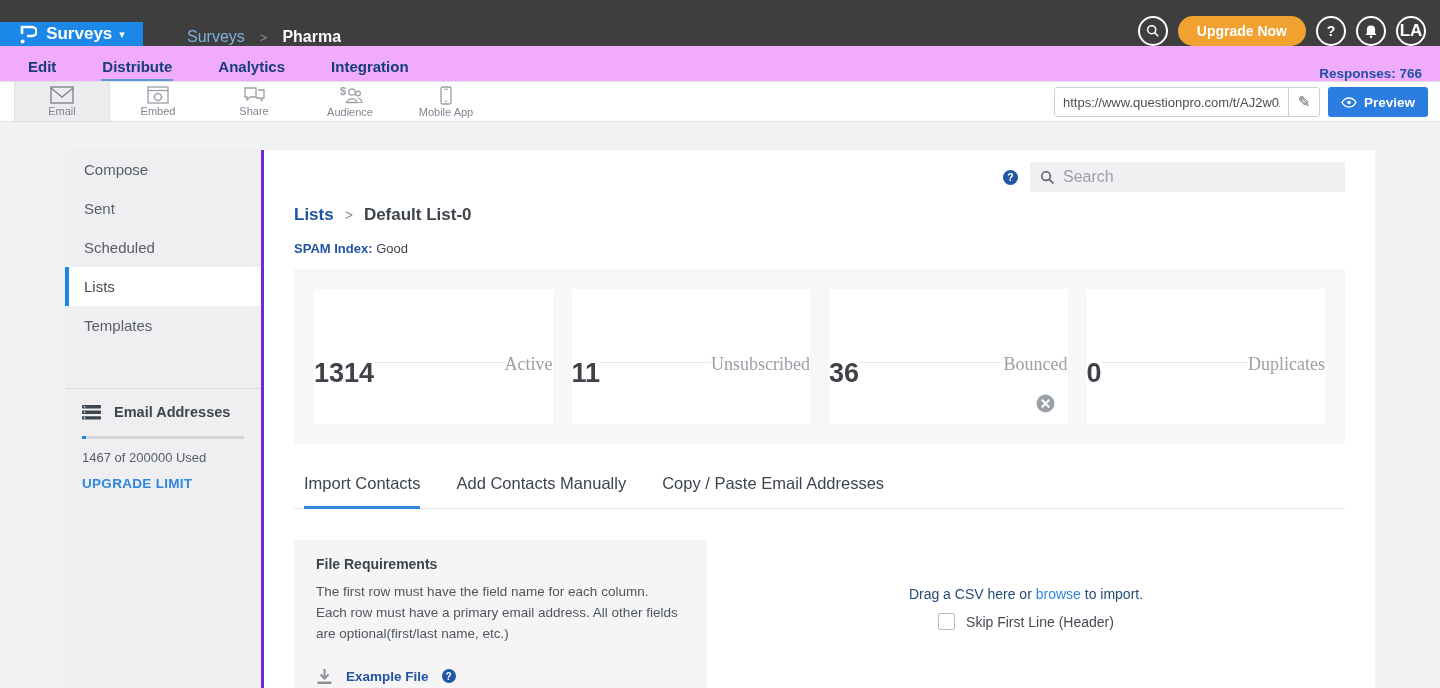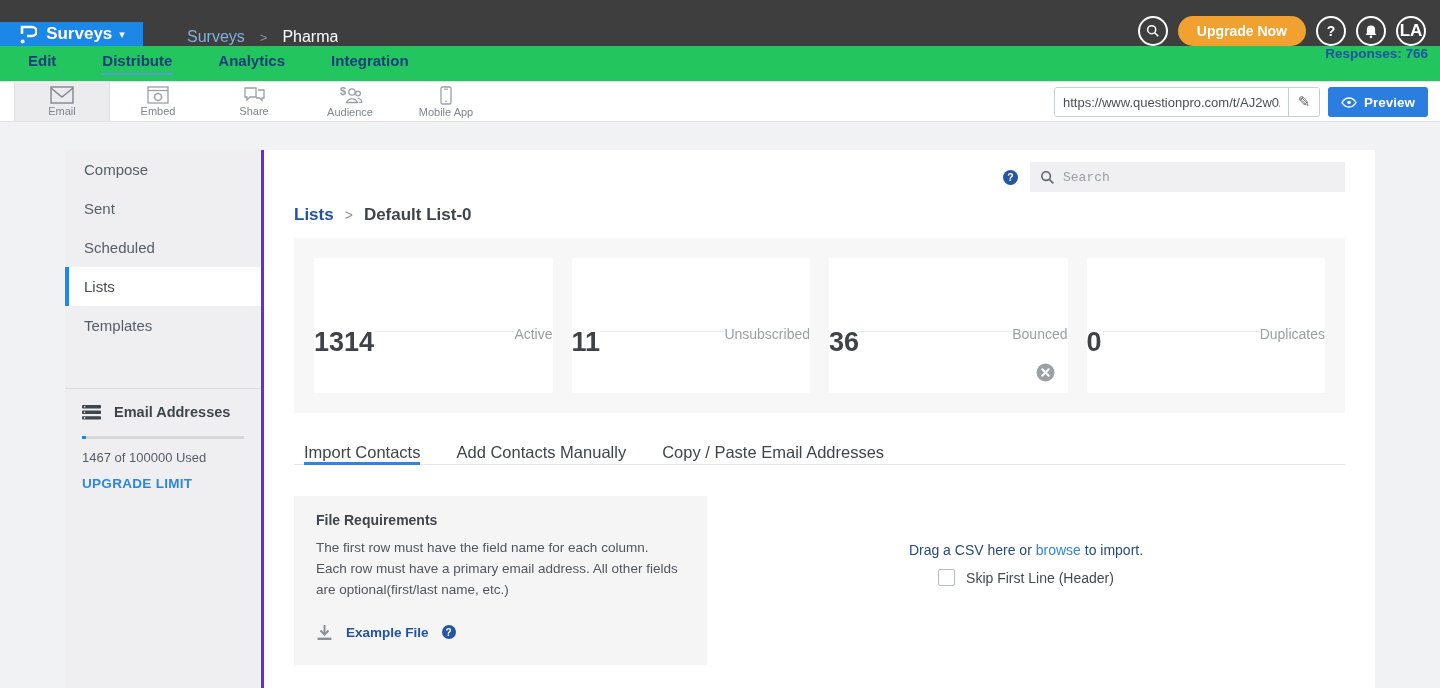--- a/index.html
+++ b/index.html
@@ -7,30 +7,30 @@
   body { font-family:"Liberation Sans", sans-serif; background:#f1f2f3; position:relative; overflow:hidden; }
 
   
   .topbar { height:46px; background:#3e3e3e; display:flex; align-items:flex-end; }
   .logo-box { width:143px; background:#1b87e6; color:#fff; display:flex; align-items:center; justify-content:center; gap:9px; cursor:pointer; }
   .logo-title { font-size:17px; font-weight:600; }
   .logo-caret { font-size:11px; margin-left:-2px; }
   .top-crumbs { display:flex; align-items:center; gap:15px; margin-left:44px; font-size:16px; min-width:0; }
   .top-crumb-root { color:#7fb0dd; cursor:pointer; }
   .top-crumb-sep { color:#8a8f96; font-size:13px; }
-  .top-crumb-cur { color:#fff; font-weight:400; max-width:105px; overflow:hidden; white-space:nowrap; }
+  .top-crumb-cur { color:#fff; font-weight:700; max-width:105px; overflow:hidden; white-space:nowrap; }
   .topbar-right { margin-left:auto; display:flex; align-items:center; gap:10px; padding-right:14px; }
   .circle-btn { width:30px; height:30px; border:2px solid #fff; border-radius:50%; color:#fff;
                 display:flex; align-items:center; justify-content:center; cursor:pointer; flex:none;
                 font-size:14px; font-weight:700; background:transparent; }
   .upgrade-btn { background:#f0a12f; color:#fff; border:none; border-radius:16px; height:30px;
                  padding:4px 19px; font-size:14px; font-weight:700; cursor:pointer; font-family:inherit; }
 
   
-  .navrow { height:35px; background:#22c55e; display:flex; align-items:flex-start; padding:0 12px 0 27px; }
+  .navrow { height:35px; background:#f0abfc; display:flex; align-items:flex-end; padding:0 18px 0 27px; }
   .navtabs { display:flex; gap:44px; }
   .navtab { color:#173d7a; font-size:15px; font-weight:700; cursor:pointer; padding:6px 1px 4px; border-bottom:2px solid transparent; }
   .navtab.active { border-bottom-color:#5a9bd5; }
   .responses { margin-left:auto; color:#2053a4; font-size:13.5px; font-weight:600; }
 
   
   .toolbar { height:41px; background:#fff; border-top:1px solid #e1e1e3; border-bottom:1px solid #e1e1e3;
              display:flex; align-items:stretch; padding-left:14px; position:relative; }
   .tool { width:96px; display:flex; flex-direction:column; align-items:center; justify-content:center;
           gap:1px; color:#7d8691; font-size:11px; cursor:pointer; }
@@ -59,41 +59,41 @@
   .progress-fill { width:2.5%; height:100%; background:#1b87e6; }
   .usage { font-size:13px; color:#565e68; margin-bottom:11px; }
   .upgrade-limit { font-size:13.5px; font-weight:700; color:#2e86de; letter-spacing:.3px; cursor:pointer; }
 
   
   .main { flex:1; background:#fff; padding:12px 30px 0; min-width:0; }
   .search-row { display:flex; justify-content:flex-end; align-items:center; gap:12px; }
   .help-circle { width:15px; height:15px; border-radius:50%; background:#2456a6; color:#fff; font-size:10.5px;
                  font-weight:700; display:flex; align-items:center; justify-content:center; cursor:pointer; flex:none; }
   .search-box { width:315px; height:30px; background:#f0f0f2; display:flex; align-items:center; gap:8px; padding:0 10px; }
-  .search-box input { border:none; outline:none; background:transparent; flex:1; font-size:13px; color:#555; font-family:Liberation Mono, monospace; }
+  .search-box input { border:none; outline:none; background:transparent; flex:1; font-size:16px; color:#555; font-family:Liberation Sans, sans-serif; }
   .search-box input::placeholder { color:#9aa0a6; }
 
   .list-crumb { margin-top:13px; display:flex; align-items:center; gap:11px; font-size:17px; }
   .crumb-link { color:#2053a4; font-weight:600; cursor:pointer; }
   .crumb-sep { color:#8b9097; font-size:14px; }
   .crumb-cur { color:#3e454d; font-weight:600; }
   .spam-row { margin-top:16px; font-size:13px; }
   .spam-label { color:#2053a4; font-weight:600; }
   .spam-value { color:#3e454d; }
 
   .stats-panel { margin-top:13px; background:#f7f7f8; padding:20px; display:grid;
                  grid-template-columns:repeat(4,1fr); gap:19px; }
   .stat-card { background:#fff; height:135px; position:relative; display:flex; flex-direction:row; align-items:center; }
   .stat-value { margin-top:33px; font-size:27px; font-weight:700; color:#3f4349; }
   .stat-sep { width:79%; border-top:1px solid #e8e8ea; margin-top:11px; }
-  .stat-label { margin-top:16px; font-size:14px; color:#9b9ea4; }
+  .stat-label { margin-top:16px; font-size:18px; color:#9b9ea4;font-family:Liberation Serif, serif; }
   .stat-clear { position:absolute; right:13px; bottom:11px; cursor:pointer; line-height:0; }
 
   .tabs-row { margin-top:30px; display:flex; gap:36px; border-bottom:1px solid #e6e6e8; padding-left:10px; }
-  .ctab { font-size:16.5px; color:#3e454d; border-bottom:3px solid transparent;
+  .ctab { font-size:16.5px; color:#3e454d; padding-bottom:13px; border-bottom:3px solid transparent;
           margin-bottom:-1px; cursor:pointer; }
   .ctab.active { border-bottom-color:#2e86de; }
 
   .import-section { display:flex; margin-top:31px; }
   .file-req { width:413px; flex:none; background:#f5f5f6; padding:16px 22px 24px; }
   .fr-title { font-size:14px; font-weight:700; color:#3e454d; }
   .fr-body { margin-top:10px; font-size:13.5px; line-height:1.55; color:#4f565e; max-width:362px; }
   .fr-example { margin-top:23px; display:flex; align-items:center; gap:13px; }
   .fr-link { color:#2053a4; font-weight:700; font-size:13.5px; cursor:pointer; }
   .drop-zone { flex:1; display:flex; flex-direction:column; align-items:center; gap:11px; padding-top:46px; }
@@ -262,21 +262,21 @@
                 <circle cx="2.6" cy="7.3" r="0.8"></circle>
                 <circle cx="2.6" cy="12.9" r="0.8"></circle>
               </g>
             </svg>
         </span>
         <span>Email Addresses</span>
       </div>
       <div class="progress">
           <div class="progress-fill"></div>
         </div>
-      <div class="usage">1467 of 100000 Used</div>
+      <div class="usage">1467 of 200000 Used</div>
       <div class="upgrade-limit">UPGRADE LIMIT</div>
     </div>
   </div>
 
   <div class="main">
 
     <div class="search-row">
       <span class="help-circle">?</span>
       <div class="search-box">
         <span style="line-height:0;">
@@ -288,20 +288,24 @@
         <input type="text" placeholder="Search" style="">
       </div>
     </div>
 
     <div class="list-crumb">
       <span class="crumb-link">Lists</span>
       <span class="crumb-sep">&gt;</span>
       <span class="crumb-cur">Default List-0</span>
     </div>
 
+    <div class="spam-row">
+      <span class="spam-label">SPAM Index:</span>
+      <span class="spam-value">Good</span>
+    </div>
 
     <div class="stats-panel">
       <div class="stat-card">
         <div class="stat-value">1314</div>
         <div class="stat-sep"></div>
         <div class="stat-label">Active</div>
       </div>
       <div class="stat-card">
         <div class="stat-value">11</div>
         <div class="stat-sep"></div>

